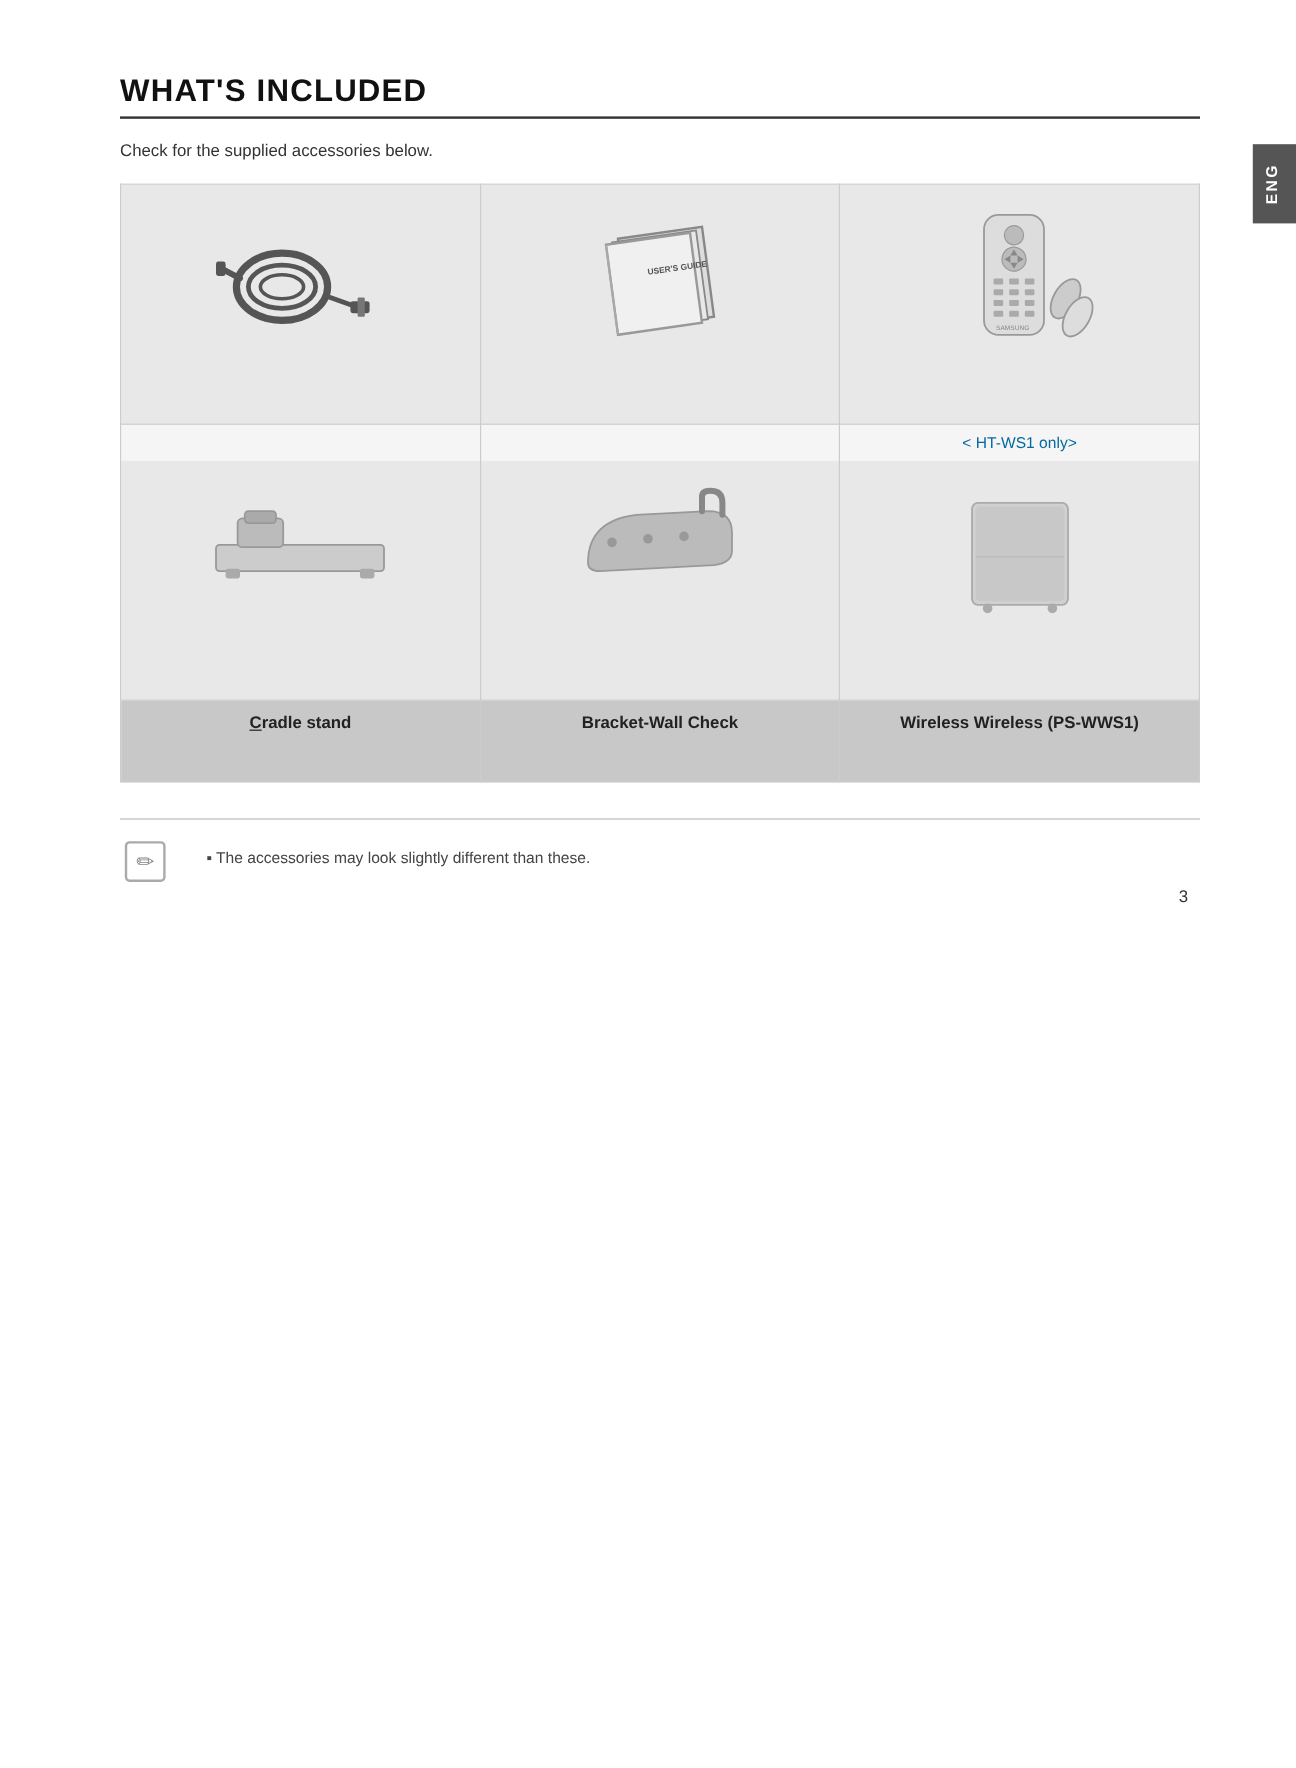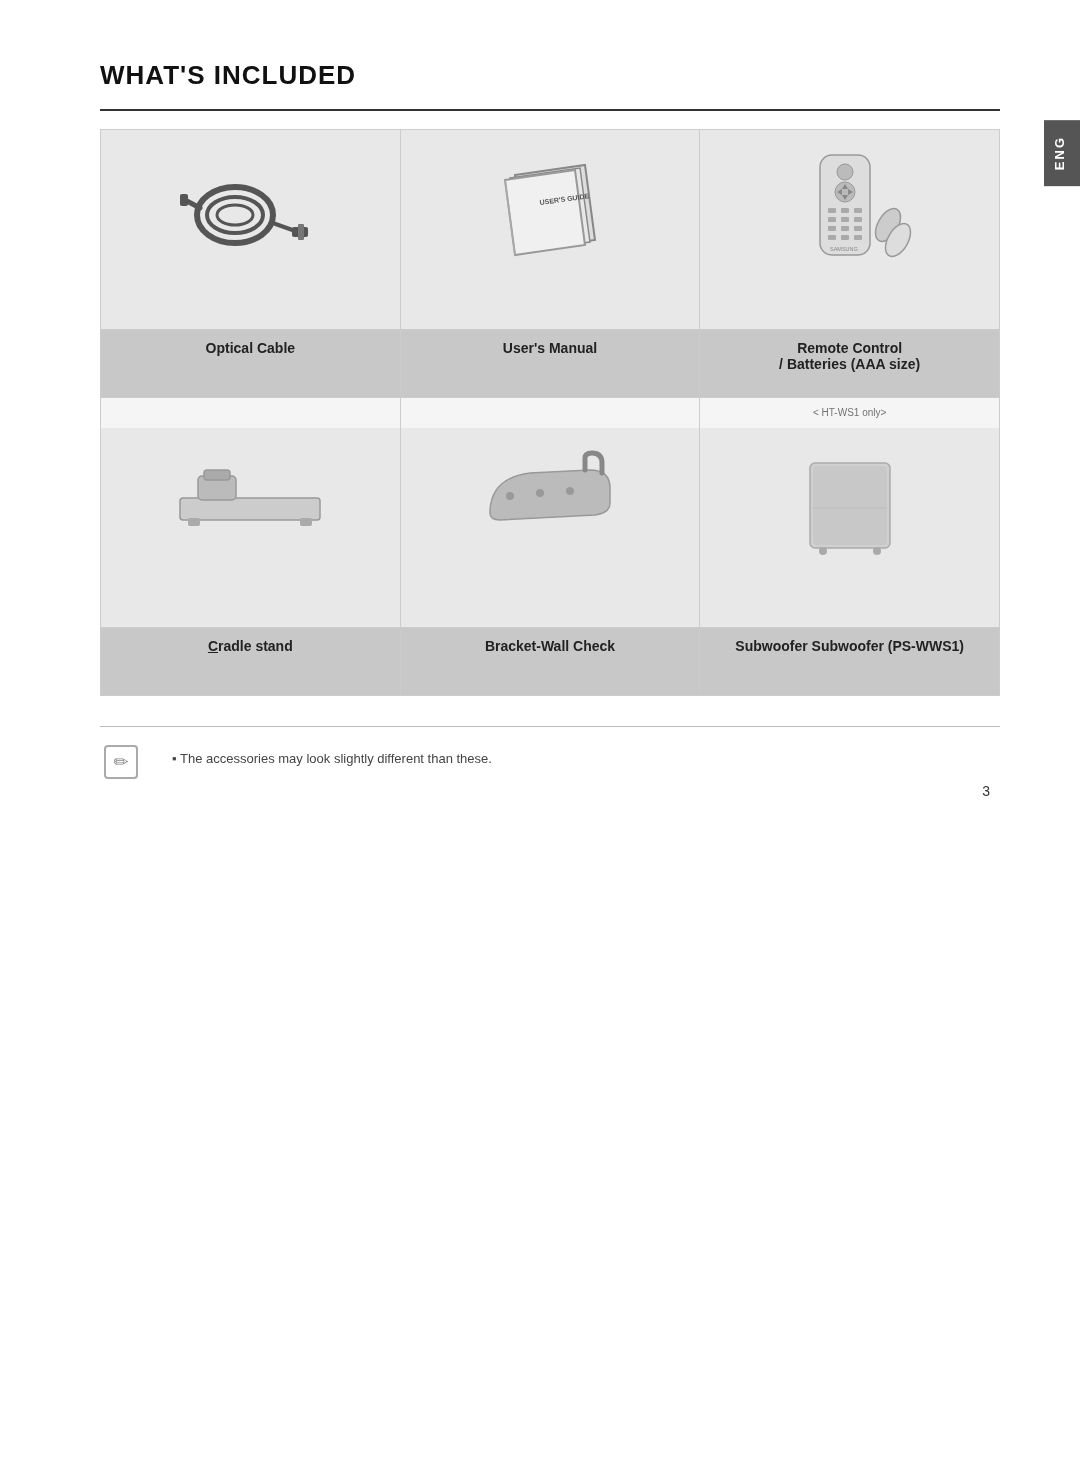--- a/index.html
+++ b/index.html
@@ -32,21 +32,21 @@
       letter-spacing: 2px;
       padding: 16px 8px;
       text-align: center;
     }
 
     
     .section-title {
       font-size: 26px;
       font-weight: 900;
       letter-spacing: 1px;
-      margin-bottom: 18px;
+      margin-bottom: 6px;
       color: #111;
     }
 
     .title-rule {
       border: none;
       border-top: 2px solid #333;
       margin-bottom: 18px;
     }
 
     .intro-text {
@@ -149,20 +149,21 @@
 <body>
 
 <div class="page-container">
 
   <div class="side-tab">
     <span>ENG</span>
   </div>
 
   <h1 class="section-title">WHAT'S INCLUDED</h1>
   <hr class="title-rule">
+  <p class="intro-text">Check for the supplied accessories below.</p>
 
   <table class="accessories-grid">
     <tbody>
 
       <tr>
 
         <td class="item-image-cell">
           <svg class="icon-svg" viewBox="0 0 140 120">
 
             <ellipse cx="55" cy="65" rx="38" ry="28" fill="none" stroke="#555" stroke-width="6"></ellipse>
@@ -218,32 +219,25 @@
             <rect x="74" y="85" width="8" height="5" rx="1" fill="#aaa"></rect>
 
             <text x="50" y="101" font-size="5.5" fill="#888">SAMSUNG</text>
 
             <ellipse cx="108" cy="75" rx="10" ry="18" fill="#ccc" stroke="#999" stroke-width="1.5" transform="rotate(30,108,75)"></ellipse>
             <ellipse cx="118" cy="90" rx="10" ry="18" fill="#ddd" stroke="#999" stroke-width="1.5" transform="rotate(30,118,90)"></ellipse>
           </svg>
         </td>
       </tr>
 
-      <tr>
-        <td class="item-label-cell">Optical Cable</td>
-        <td class="item-label-cell">User's Manual</td>
-        <td class="item-label-cell" style="font-weight:bold; background:#c8c8c8;">
-          <span>Remote Control<br>/ Batteries (AAA size)</span>
-        </td>
-      </tr>
 
       <tr>
         <td style="border:1px solid #ccc; border-bottom:none; height:30px; background:#f5f5f5;"></td>
         <td style="border:1px solid #ccc; border-bottom:none; height:30px; background:#f5f5f5;"></td>
-        <td style="border:1px solid #ccc; border-bottom:none; height:30px; background:#f5f5f5; text-align:center; vertical-align:middle; font-size:10px; color:#737373;">&lt; HT-WS1 only&gt;</td>
+        <td style="border:1px solid #ccc; border-bottom:none; height:30px; background:#f5f5f5; text-align:center; vertical-align:middle; font-size:13px; color:#0369a1;">&lt; HT-WS1 only&gt;</td>
       </tr>
 
       <tr>
 
         <td class="item-image-cell" style="border-top:none; border-bottom:none;">
           <svg viewBox="0 0 160 110" width="160" height="110">
 
             <rect x="10" y="50" width="140" height="22" rx="3" fill="#ccc" stroke="#999" stroke-width="1.5"></rect>
 
             <rect x="28" y="28" width="38" height="24" rx="4" fill="#bbb" stroke="#999" stroke-width="1.5"></rect>
@@ -280,21 +274,21 @@
             <line x1="28" y1="60" x2="102" y2="60" stroke="#bbb" stroke-width="1"></line>
           </svg>
         </td>
       </tr>
 
       <tr>
         <td class="item-label-cell" style="background:#c8c8c8;">
           <span><span style="text-decoration:underline;">C</span>radle stand</span>
         </td>
         <td class="item-label-cell">Bracket-Wall Check</td>
-        <td class="item-label-cell">Subwoofer Subwoofer (PS-WWS1)</td>
+        <td class="item-label-cell">Wireless Wireless (PS-WWS1)</td>
       </tr>
     </tbody>
   </table>
 
   <hr class="note-rule">
   <div class="note-section">
     <div class="note-icon">
       <span class="note-icon-inner">✏</span>
     </div>
     <p class="note-text">The accessories may look slightly different than these.</p>

